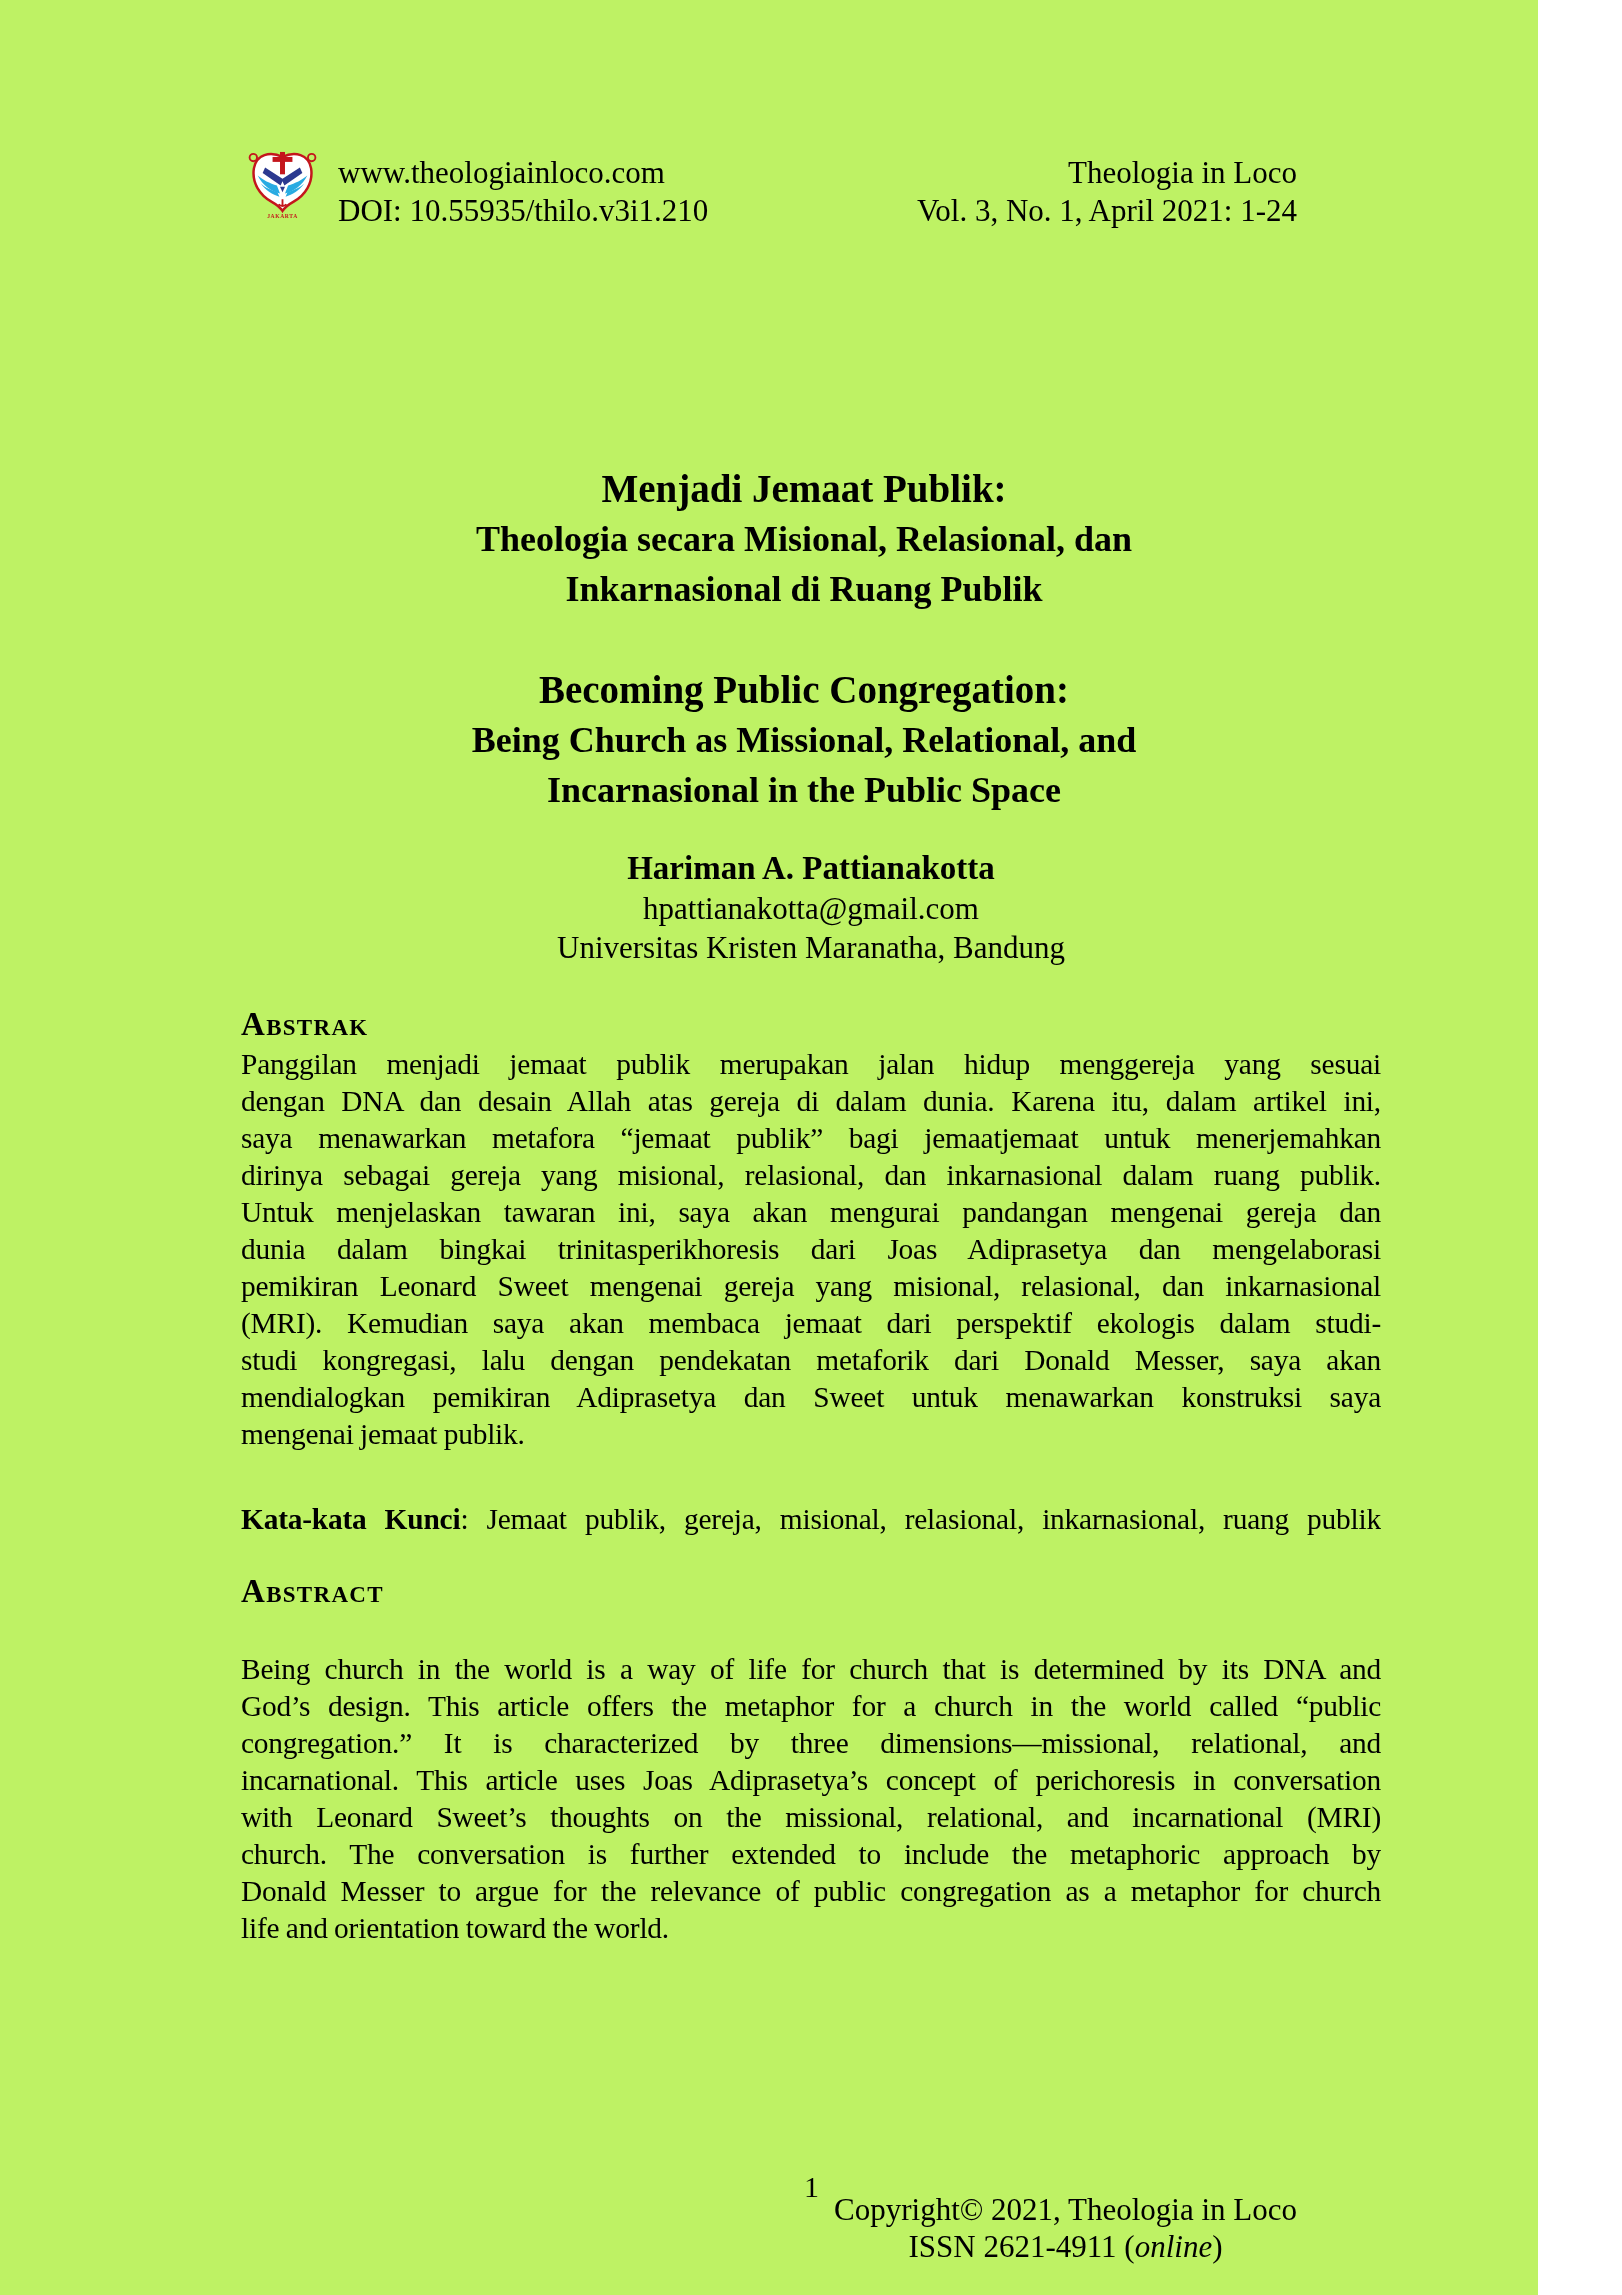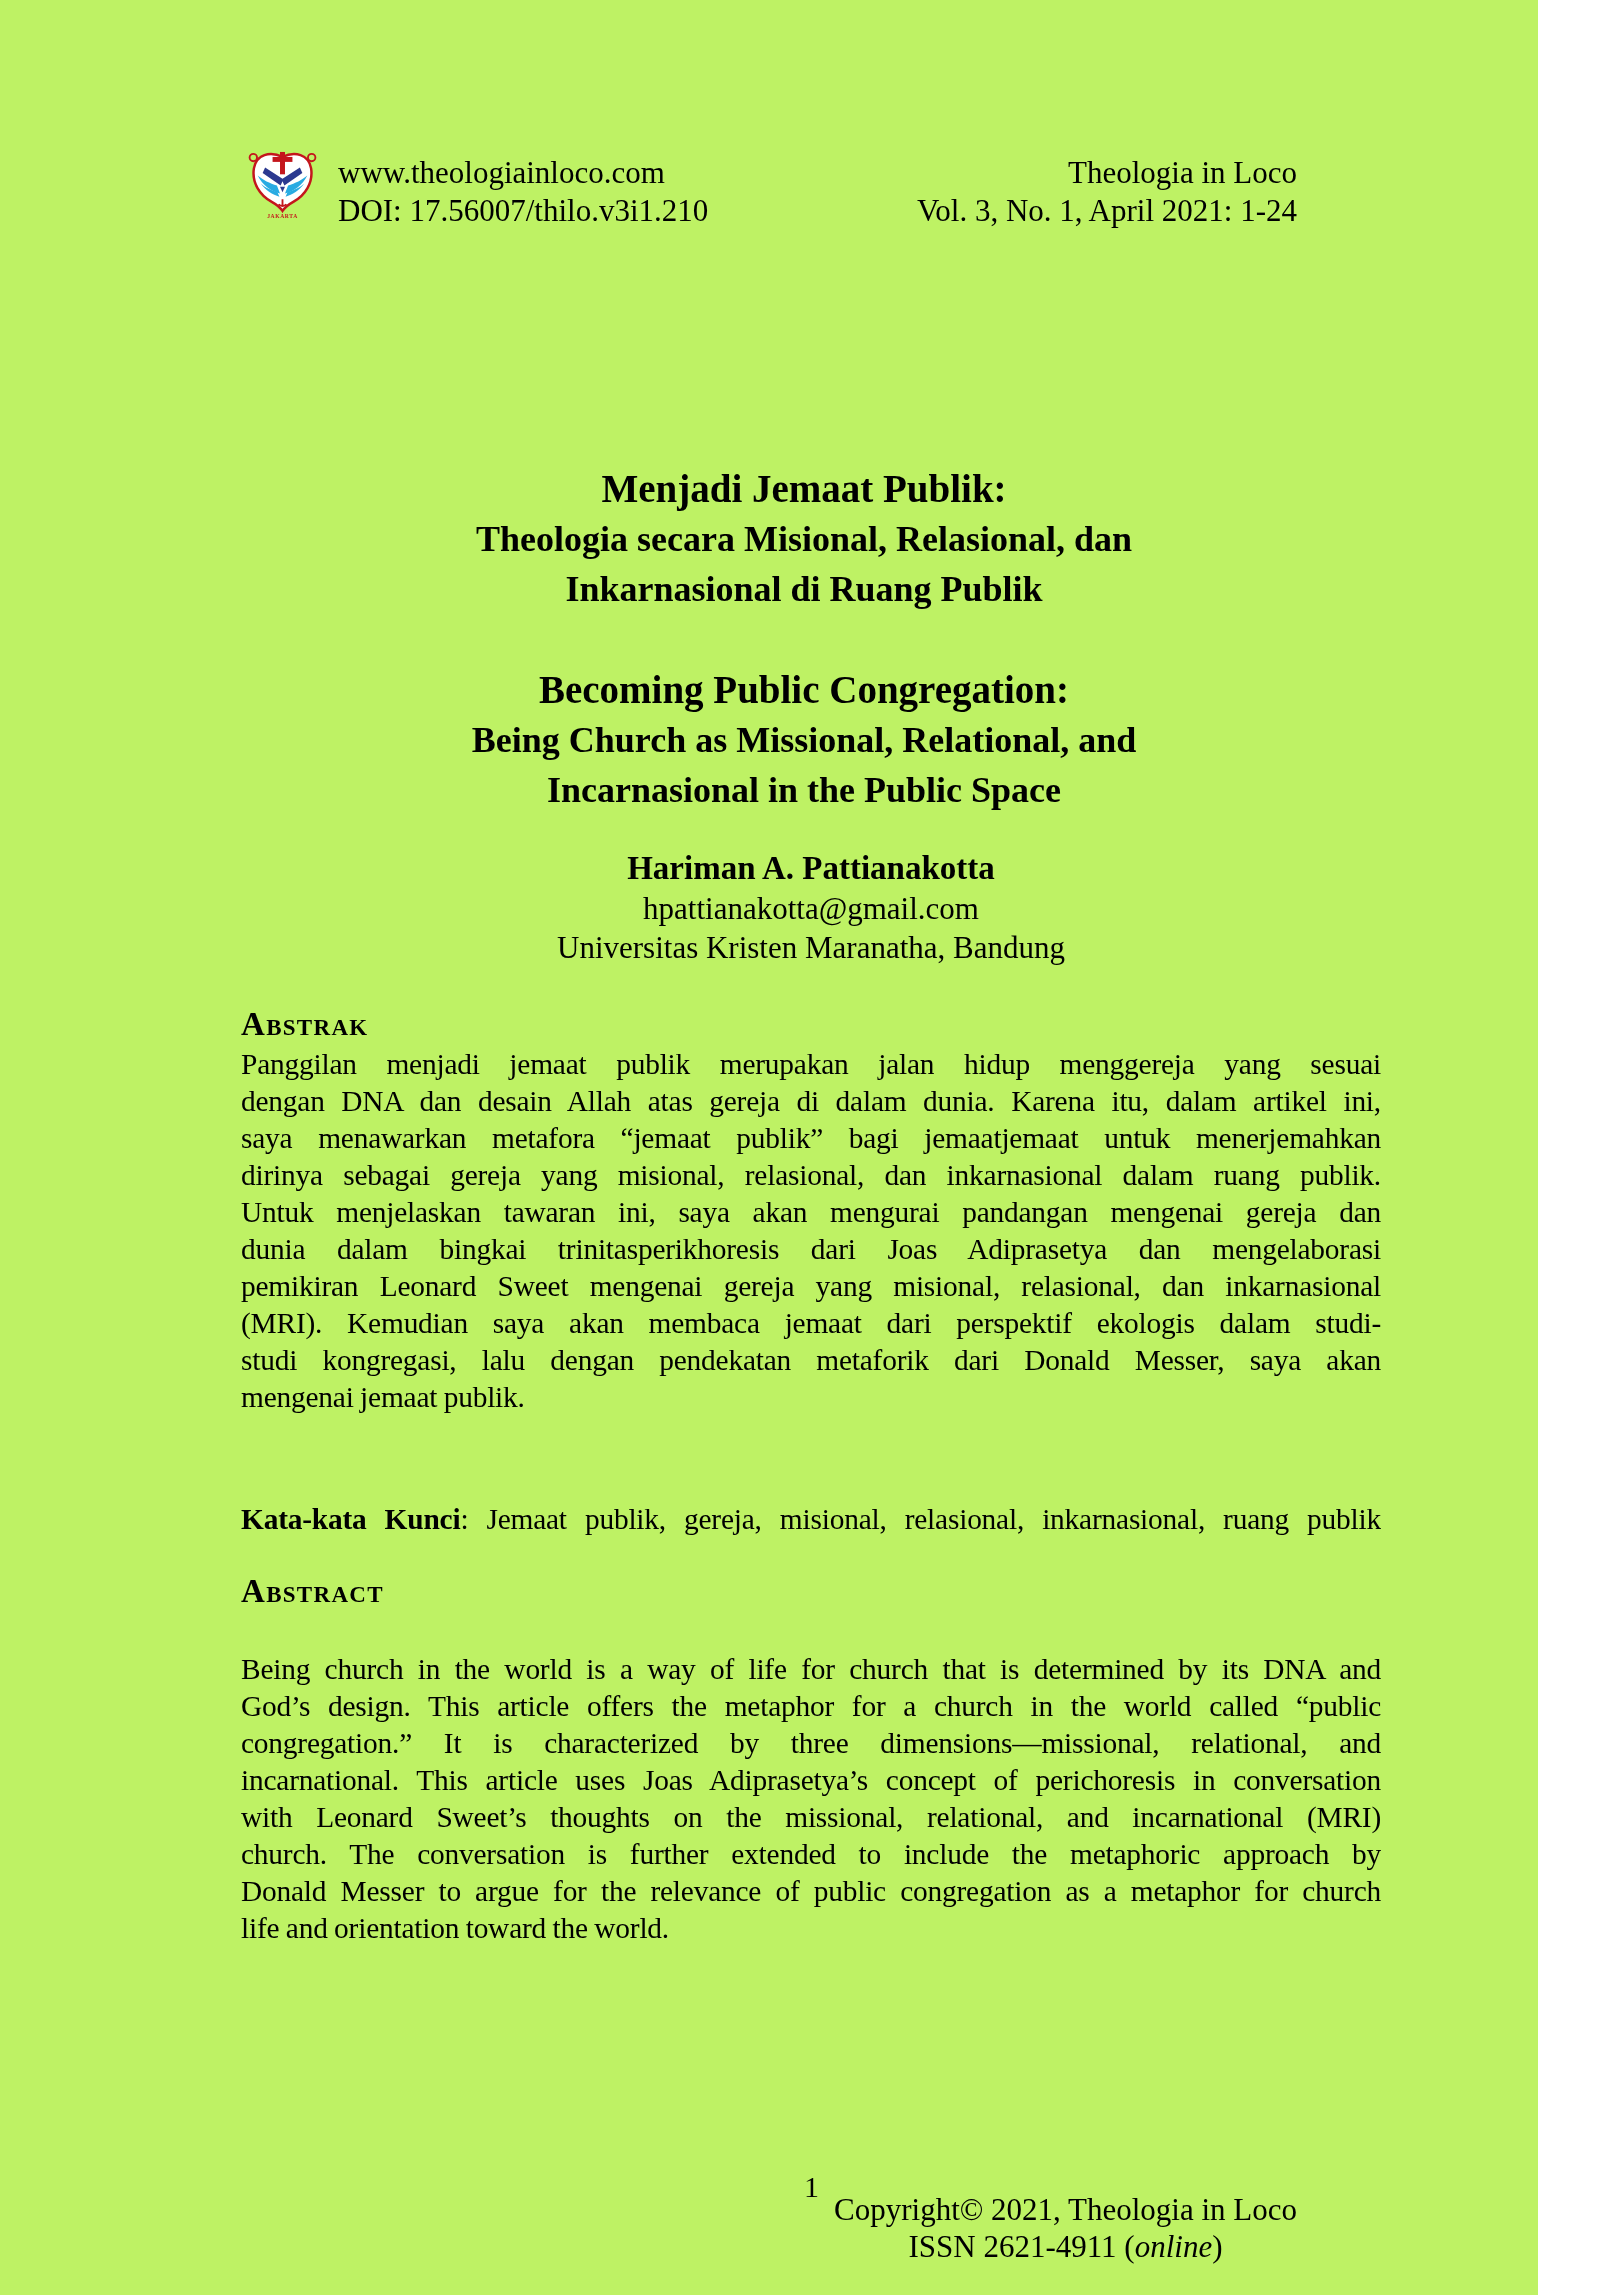--- a/index.html
+++ b/index.html
@@ -97,21 +97,21 @@
       <path d="M28 42 L57 62 L60 55 L63 62 L92 42 L88 33 L60 51 L32 33 Z"></path>
       <path d="M56 64 L60 73 L64 64 Z"></path>
     </g>
 
     <path d="M60 84 L60 96 M54 92 C 56 96, 64 96, 66 92" fill="none" stroke="#c4161c" stroke-width="3"></path>
     <text x="60" y="114" font-size="9" font-weight="bold" fill="#c4161c" text-anchor="middle" letter-spacing="1">JAKARTA</text>
   </svg>
 
   <div class="header-left">
     <div>www.theologiainloco.com</div>
-    <div>DOI: 17.56007/thilo.v3i1.210</div>
+    <div>DOI: 10.55935/thilo.v3i1.210</div>
   </div>
   <div class="header-right">
     <div>Theologia in Loco</div>
     <div>Vol. 3, No. 1, April 2021: 1-24</div>
   </div>
 
   <div class="title-block title-id">
     <div class="t-line1">Menjadi Jemaat Publik:</div>
     <div class="t-line2">Theologia secara Misional, Relasional, dan</div>
     <div class="t-line2">Inkarnasional di Ruang Publik</div>
@@ -133,20 +133,21 @@
   <div class="body-block b-abstrak">
     <div class="jline">Panggilan menjadi jemaat publik merupakan jalan hidup menggereja yang sesuai</div>
     <div class="jline">dengan DNA dan desain Allah atas gereja di dalam dunia. Karena itu, dalam artikel ini,</div>
     <div class="jline">saya menawarkan metafora “jemaat publik” bagi jemaatjemaat untuk menerjemahkan</div>
     <div class="jline">dirinya sebagai gereja yang misional, relasional, dan inkarnasional dalam ruang publik.</div>
     <div class="jline">Untuk menjelaskan tawaran ini, saya akan mengurai pandangan mengenai gereja dan</div>
     <div class="jline">dunia dalam bingkai trinitasperikhoresis dari Joas Adiprasetya dan mengelaborasi</div>
     <div class="jline">pemikiran Leonard Sweet mengenai gereja yang misional, relasional, dan inkarnasional</div>
     <div class="jline">(MRI). Kemudian saya akan membaca jemaat dari perspektif ekologis dalam studi-</div>
     <div class="jline">studi kongregasi, lalu dengan pendekatan metaforik dari Donald Messer, saya akan</div>
+    <div class="jline">mendialogkan pemikiran Adiprasetya dan Sweet untuk menawarkan konstruksi saya</div>
     <div class="jline last">mengenai jemaat publik.</div>
   </div>
 
   <div class="kw-line kw-id"><span class="kw-label">Kata-kata Kunci</span><span>: Jemaat publik, gereja, misional, relasional, inkarnasional, ruang publik</span></div>
 
   <div class="sec-heading h-abstract">Abstract</div>
   <div class="body-block b-abstract">
     <div class="jline">Being church in the world is a way of life for church that is determined by its DNA and</div>
     <div class="jline">God’s design. This article offers the metaphor for a church in the world called “public</div>
     <div class="jline">congregation.” It is characterized by three dimensions—missional, relational, and</div>

